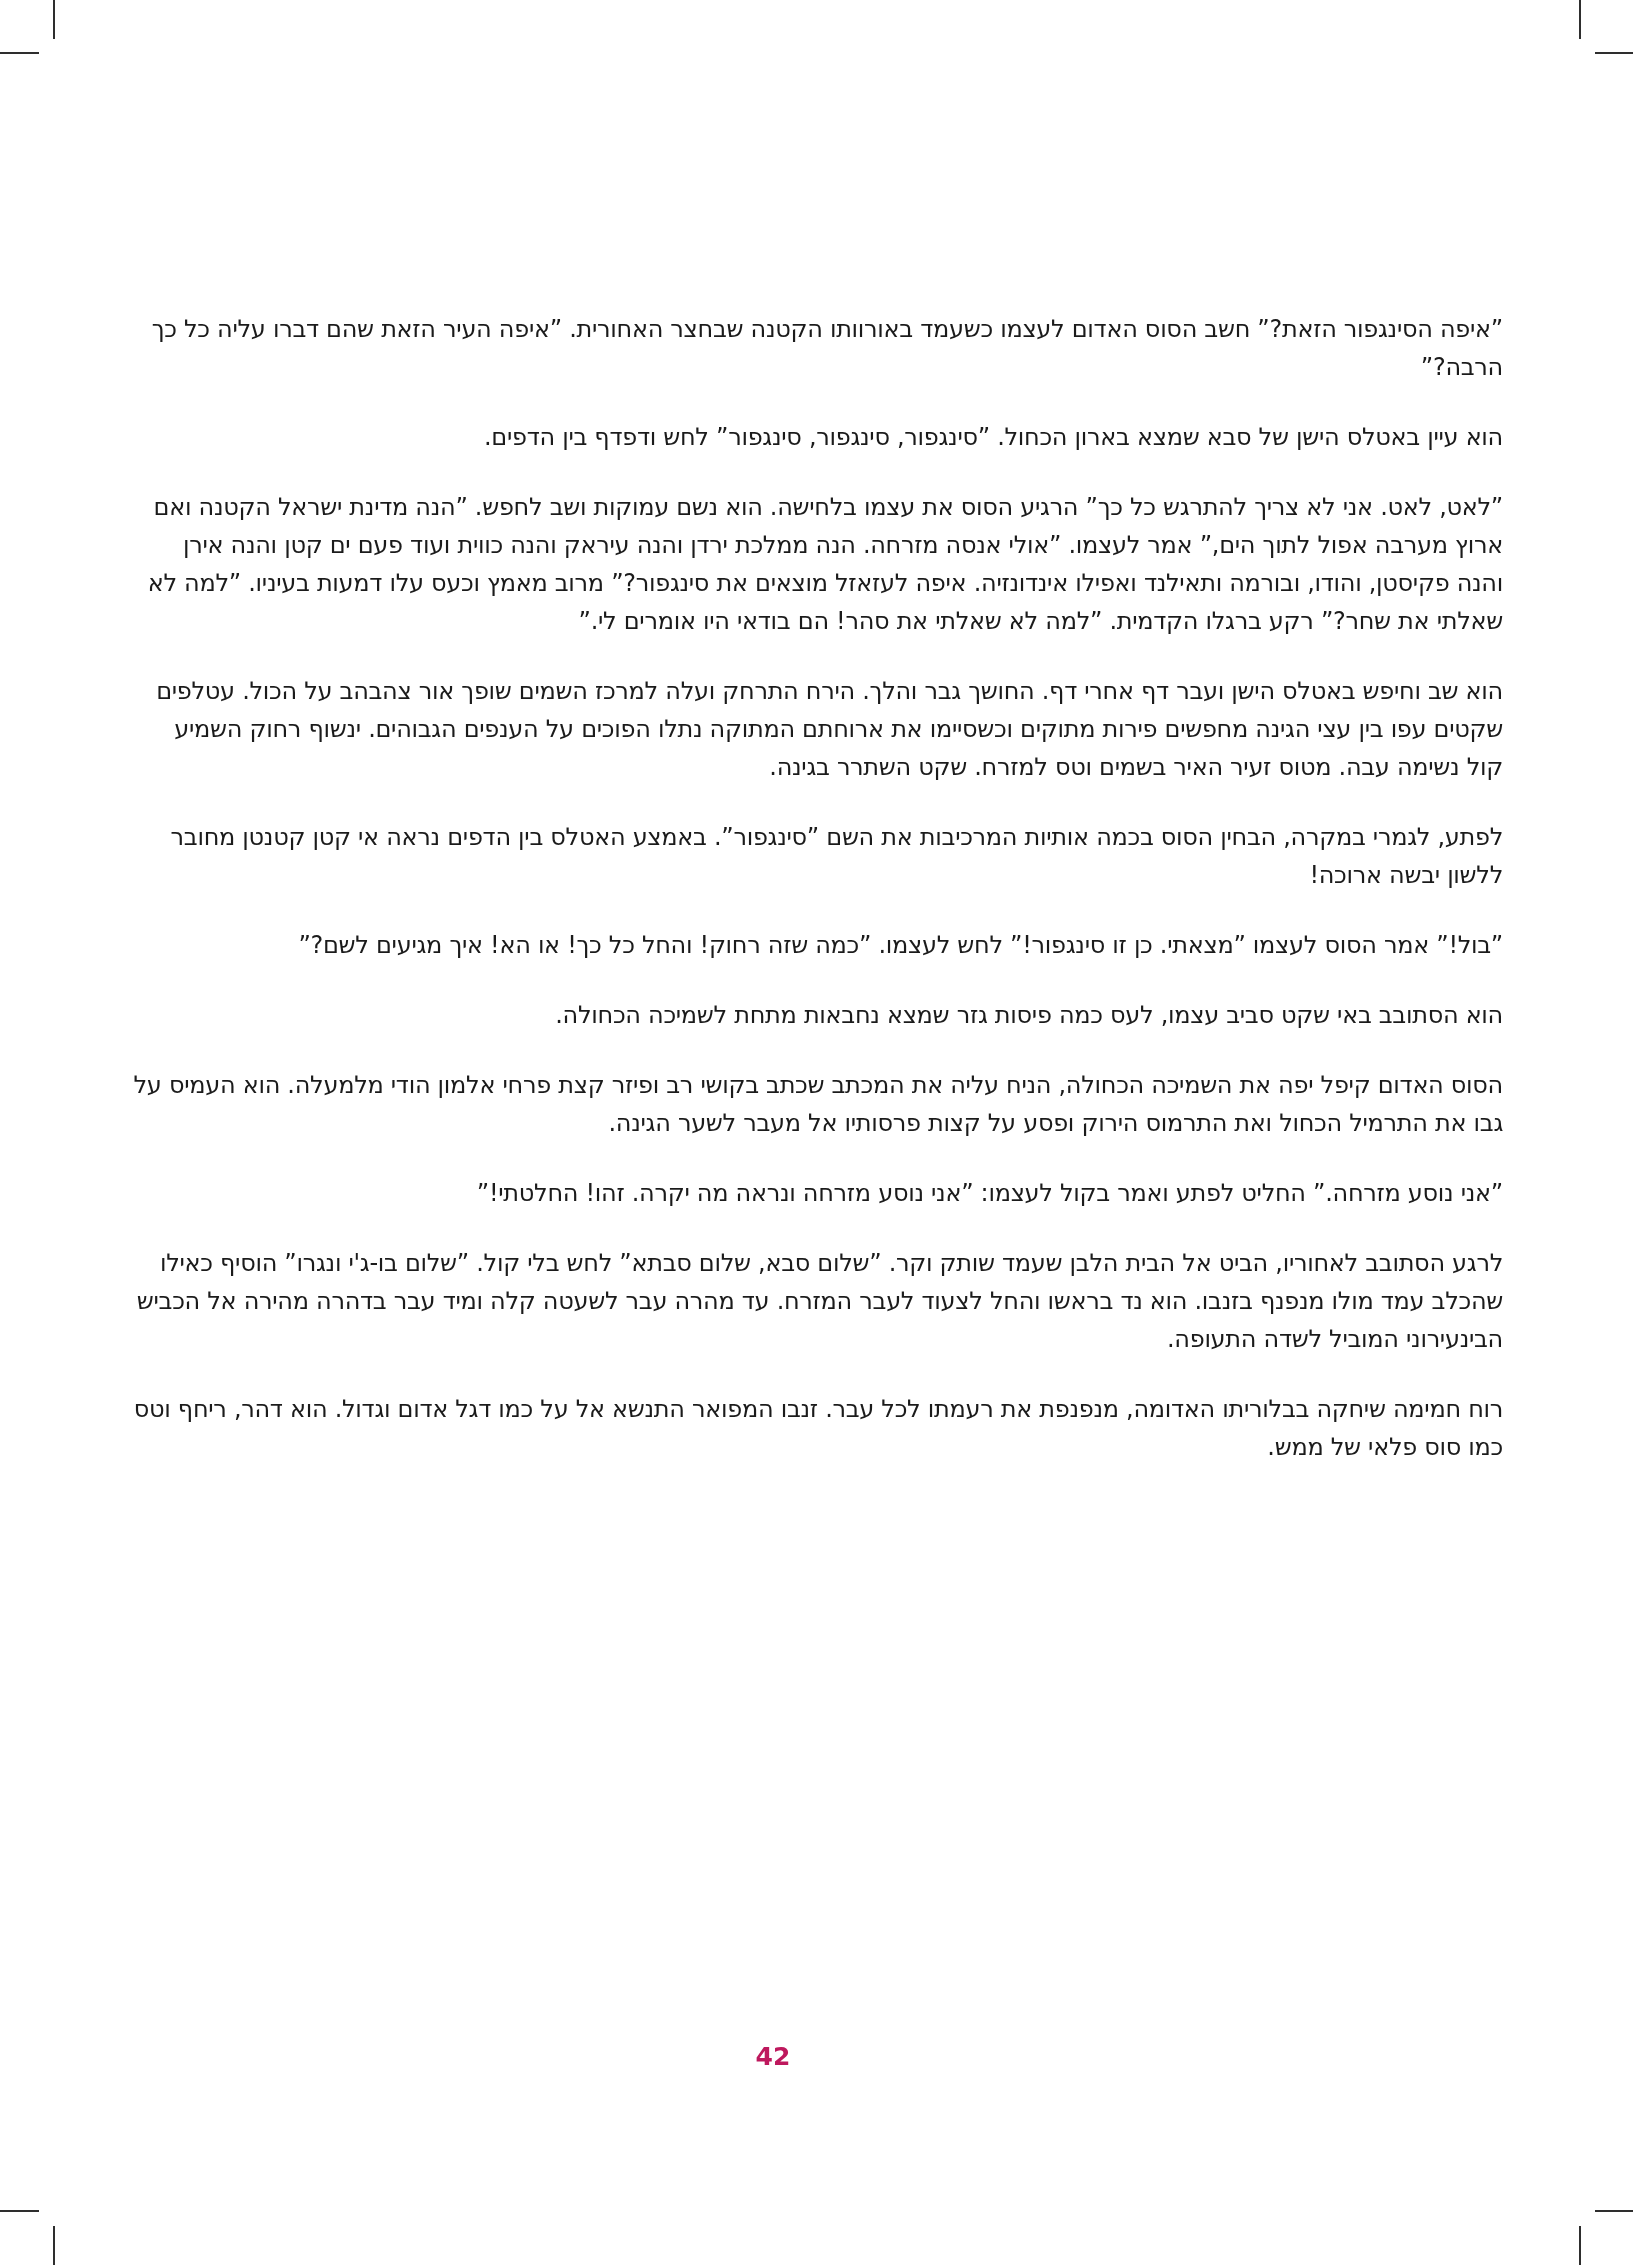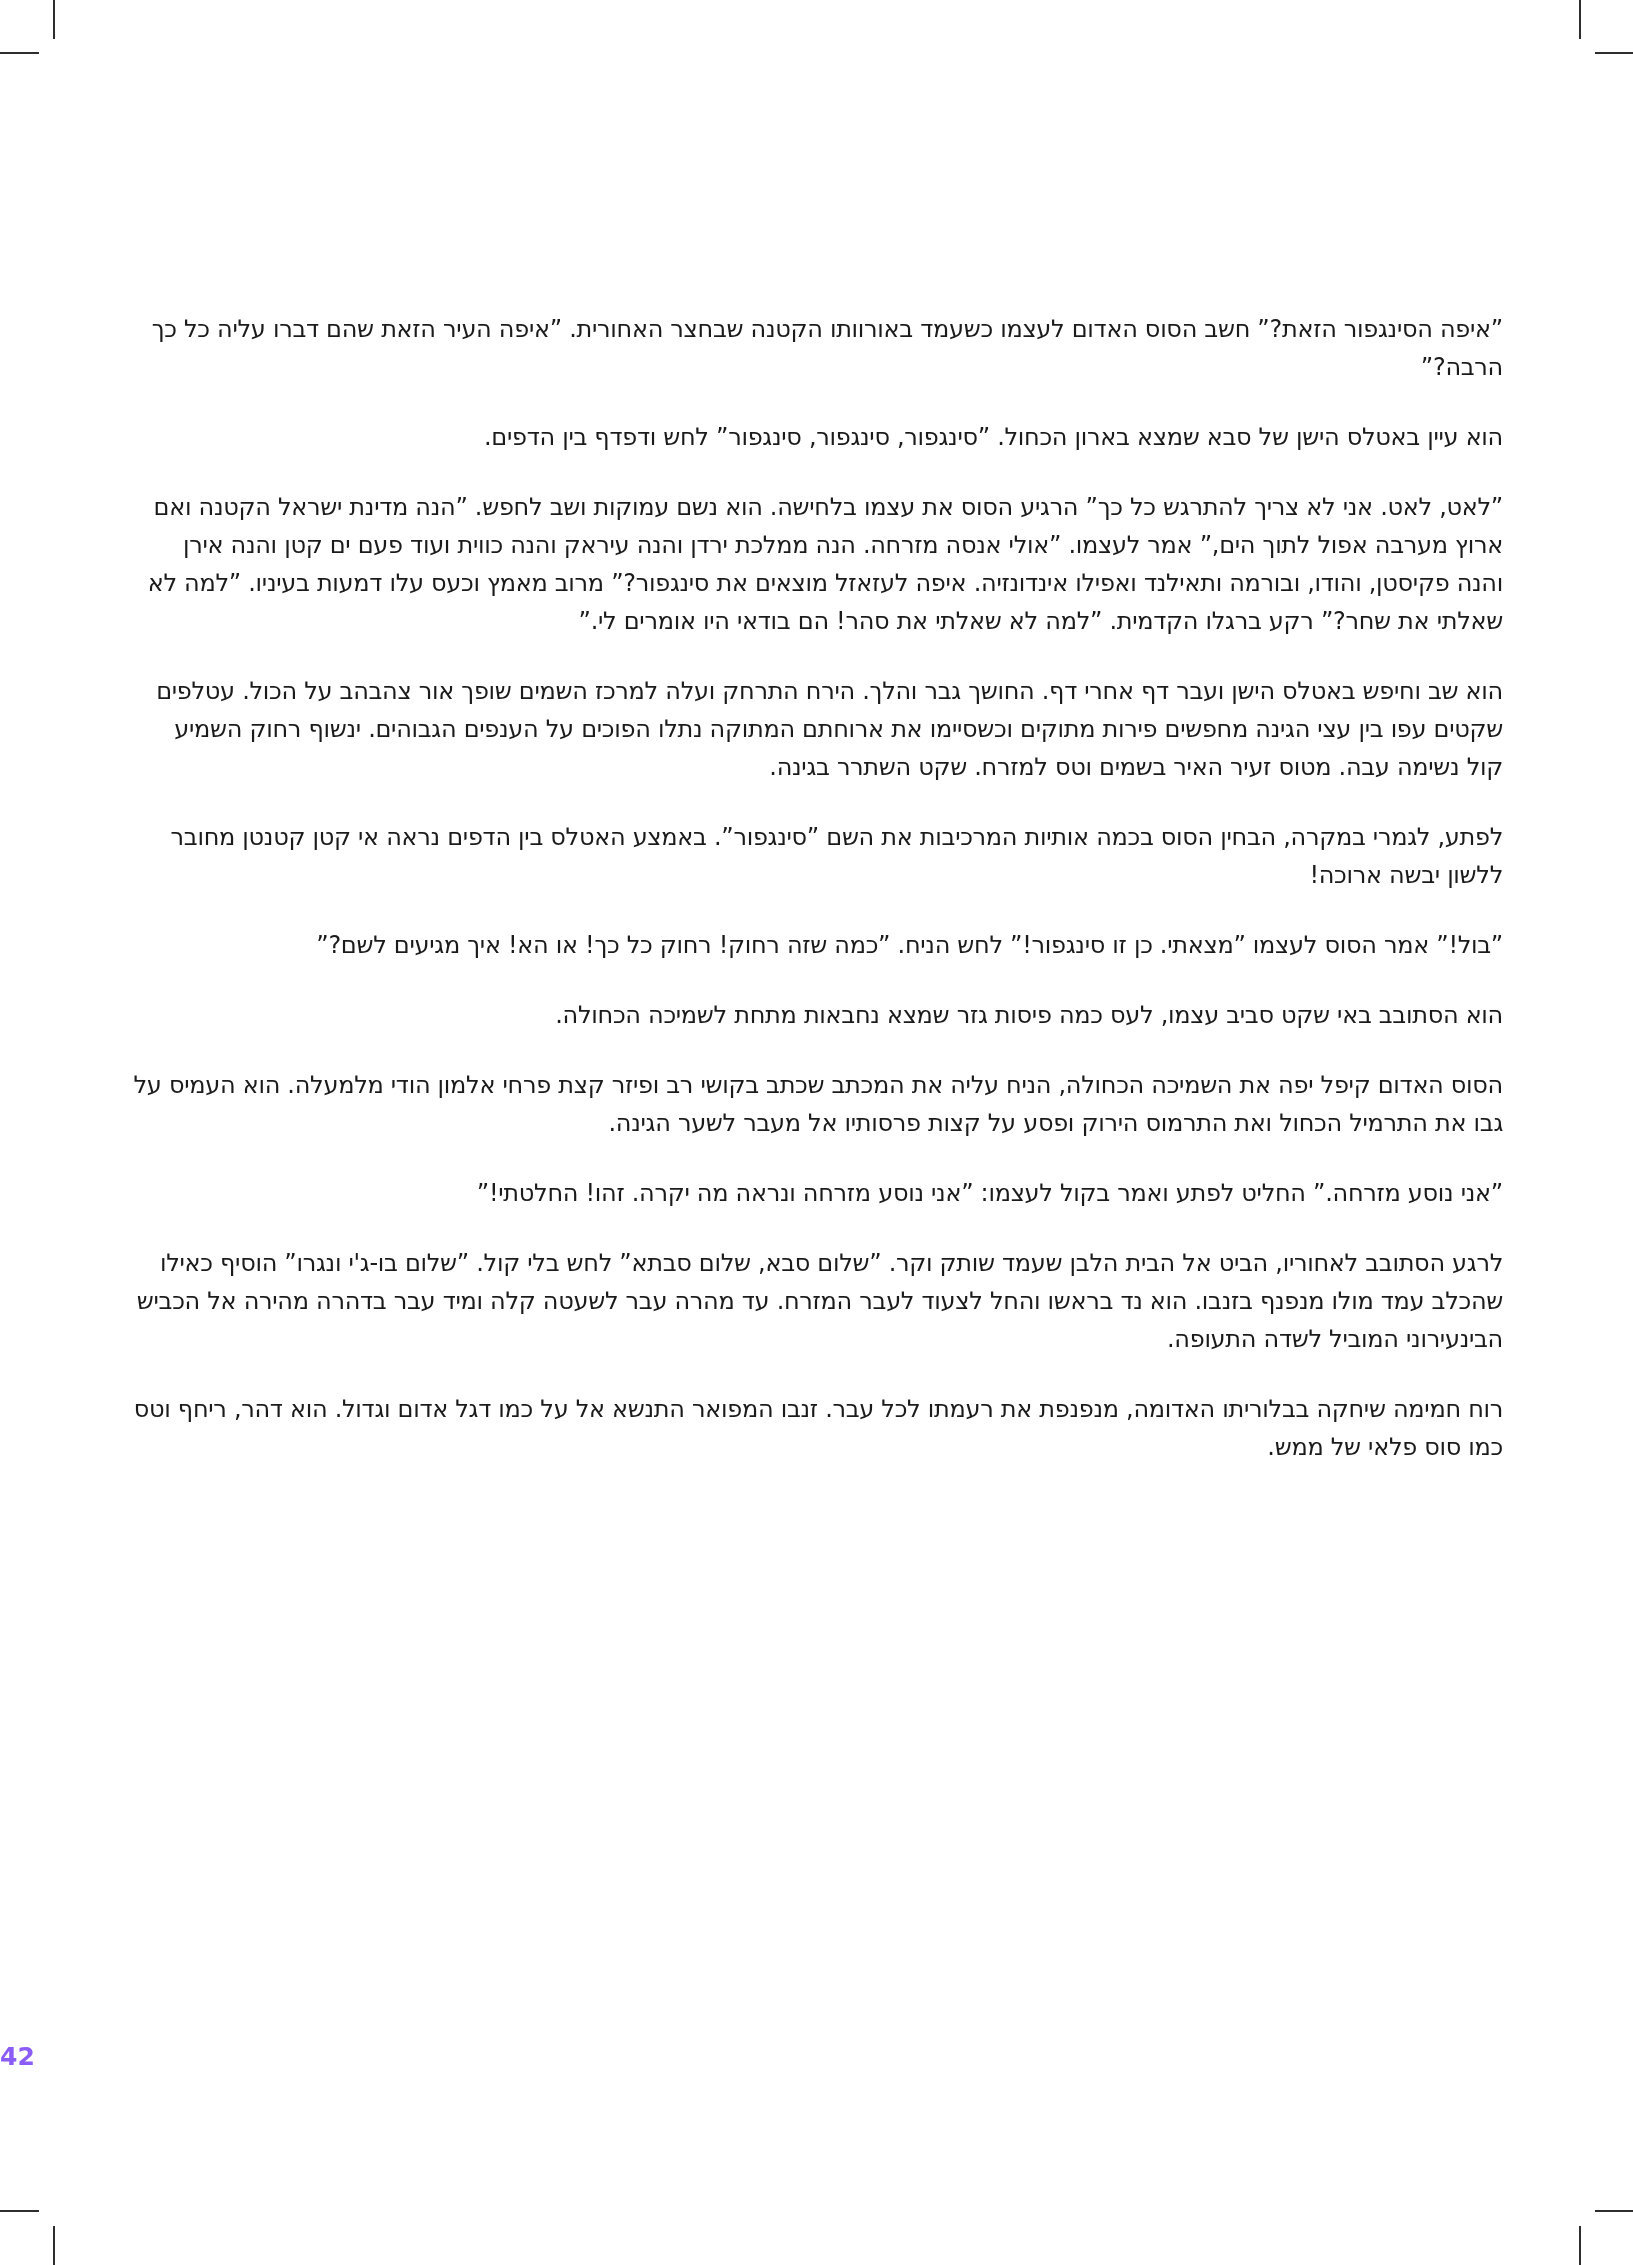--- a/index.html
+++ b/index.html
@@ -50,23 +50,24 @@
     padding: 0;
   }
   .text-block p:last-child { margin-bottom: 16px; }
 
   
   .page-number {
     position: absolute;
     top: 2043px;
     left: 0;
     width: 1546px;
+    text-align: center;
     font-size: 25px;
     font-weight: 700;
-    color: #8b5cf6;
+    color: #be185d;
     line-height: 28px;
   }
 </style>
 </head>
 <body>
 
 <div>
 
   <div class="crop v tl-v"></div>
   <div class="crop h tl-h"></div>
@@ -76,21 +77,21 @@
   <div class="crop v bl-v"></div>
   <div class="crop h br-h"></div>
   <div class="crop v br-v"></div>
 
   <main class="text-block" lang="he" dir="rtl">
     <p>”איפה הסינגפור הזאת?” חשב הסוס האדום לעצמו כשעמד באורוותו הקטנה שבחצר האחורית. ”איפה העיר הזאת שהם דברו עליה כל כך הרבה?”</p>
     <p>הוא עיין באטלס הישן של סבא שמצא בארון הכחול. ”סינגפור, סינגפור, סינגפור” לחש ודפדף בין הדפים.</p>
     <p>”לאט, לאט. אני לא צריך להתרגש כל כך” הרגיע הסוס את עצמו בלחישה. הוא נשם עמוקות ושב לחפש. ”הנה מדינת ישראל הקטנה ואם ארוץ מערבה אפול לתוך הים,” אמר לעצמו. ”אולי אנסה מזרחה. הנה ממלכת ירדן והנה עיראק והנה כווית ועוד פעם ים קטן והנה אירן והנה פקיסטן, והודו, ובורמה ותאילנד ואפילו אינדונזיה. איפה לעזאזל מוצאים את סינגפור?” מרוב מאמץ וכעס עלו דמעות בעיניו. ”למה לא שאלתי את שחר?” רקע ברגלו הקדמית. ”למה לא שאלתי את סהר! הם בודאי היו אומרים לי.”</p>
     <p>הוא שב וחיפש באטלס הישן ועבר דף אחרי דף. החושך גבר והלך. הירח התרחק ועלה למרכז השמים שופך אור צהבהב על הכול. עטלפים שקטים עפו בין עצי הגינה מחפשים פירות מתוקים וכשסיימו את ארוחתם המתוקה נתלו הפוכים על הענפים הגבוהים. ינשוף רחוק השמיע קול נשימה עבה. מטוס זעיר האיר בשמים וטס למזרח. שקט השתרר בגינה.</p>
     <p>לפתע, לגמרי במקרה, הבחין הסוס בכמה אותיות המרכיבות את השם ”סינגפור”. באמצע האטלס בין הדפים נראה אי קטן קטנטן מחובר ללשון יבשה ארוכה!</p>
-    <p>”בול!” אמר הסוס לעצמו ”מצאתי. כן זו סינגפור!” לחש הניח. ”כמה שזה רחוק! רחוק כל כך! או הא! איך מגיעים לשם?”</p>
+    <p>”בול!” אמר הסוס לעצמו ”מצאתי. כן זו סינגפור!” לחש לעצמו. ”כמה שזה רחוק! והחל כל כך! או הא! איך מגיעים לשם?”</p>
     <p>הוא הסתובב באי שקט סביב עצמו, לעס כמה פיסות גזר שמצא נחבאות מתחת לשמיכה הכחולה.</p>
     <p>הסוס האדום קיפל יפה את השמיכה הכחולה, הניח עליה את המכתב שכתב בקושי רב ופיזר קצת פרחי אלמון הודי מלמעלה. הוא העמיס על גבו את התרמיל הכחול ואת התרמוס הירוק ופסע על קצות פרסותיו אל מעבר לשער הגינה.</p>
     <p>”אני נוסע מזרחה.” החליט לפתע ואמר בקול לעצמו: ”אני נוסע מזרחה ונראה מה יקרה. זהו! החלטתי!”</p>
     <p>לרגע הסתובב לאחוריו, הביט אל הבית הלבן שעמד שותק וקר. ”שלום סבא, שלום סבתא” לחש בלי קול. ”שלום בו-ג'י ונגרו” הוסיף כאילו שהכלב עמד מולו מנפנף בזנבו. הוא נד בראשו והחל לצעוד לעבר המזרח. עד מהרה עבר לשעטה קלה ומיד עבר בדהרה מהירה אל הכביש הבינעירוני המוביל לשדה התעופה.</p>
     <p>רוח חמימה שיחקה בבלוריתו האדומה, מנפנפת את רעמתו לכל עבר. זנבו המפואר התנשא אל על כמו דגל אדום וגדול. הוא דהר, ריחף וטס כמו סוס פלאי של ממש.</p>
   </main>
 
   <div class="page-number">42</div>
 
 </div>

